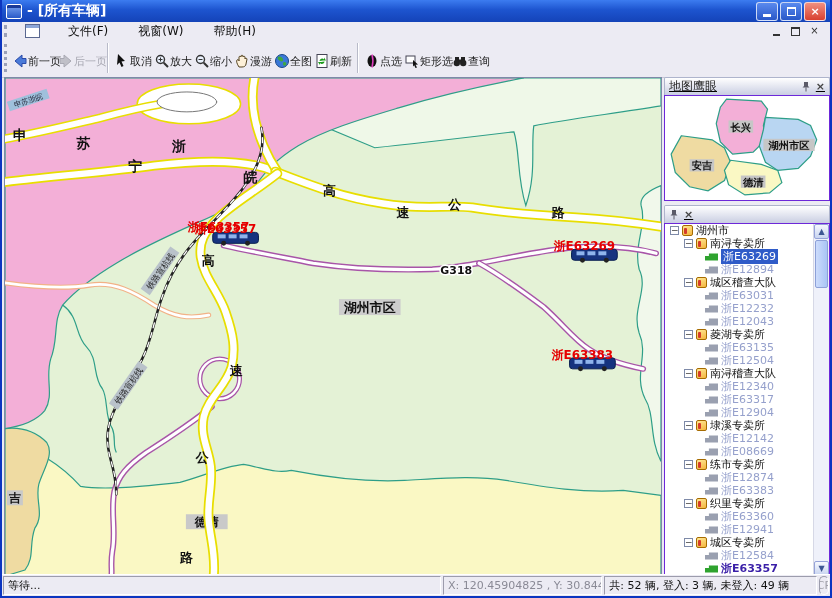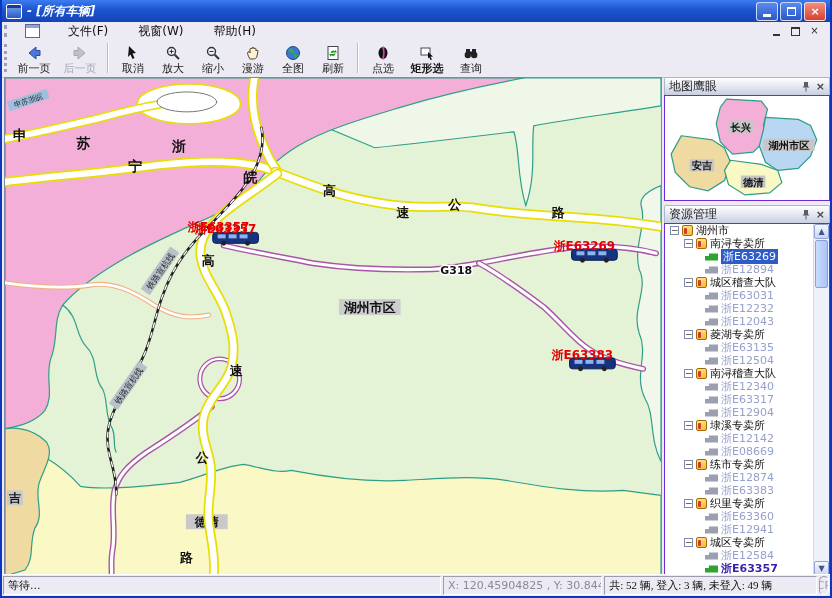--- a/index.html
+++ b/index.html
@@ -1,49 +1,49 @@
 <!DOCTYPE html>
 <html><head>
 <meta charset="utf-8">
 <style>
   html,body{margin:0;padding:0;}
   body{width:832px;height:598px;font-family:"DejaVu Sans","Liberation Sans",sans-serif;background:#ECEBF3;}
   #app{position:relative;width:832px;height:598px;box-sizing:border-box;border:2px solid #0C35C0;border-top:none;background:#ECEBF3;overflow:hidden;}
   
   .titlebar{position:absolute;left:0;top:0;right:0;height:22px;background:linear-gradient(180deg,#3C7CF0 0%,#1D54CF 45%,#1443B8 100%);display:flex;align-items:center;padding:0 4px;color:#fff;}
   .appicon{width:14px;height:13px;background:linear-gradient(#7AA4F0,#2A5AC8);border:1px solid #fff;border-radius:2px;box-shadow:inset 0 3px #1A3A98;flex:none;}
-  .title-text{margin-left:5px;font-size:12px;font-weight:bold;flex:1;white-space:nowrap;font-style:italic;}
+  .title-text{margin-left:5px;font-size:14px;font-weight:bold;flex:1;white-space:nowrap;}
   .winbtns{display:flex;gap:2px;}
   .wbtn{width:20px;height:17px;border:1px solid rgba(255,255,255,.75);border-radius:3px;display:flex;align-items:center;justify-content:center;color:#fff;font-size:11px;line-height:1;}
   .wbtn.min,.wbtn.res{background:linear-gradient(#5A8AEE,#2A58C8);}
   .wbtn.close{background:linear-gradient(#F09080,#D84030);font-weight:bold;}
   .glyph-min{width:8px;height:3px;background:#fff;margin-top:8px;}
   .glyph-res{width:7px;height:6px;border:1px solid #fff;border-top:2px solid #fff;background:transparent;}
   
   .menubar{position:absolute;left:0;top:22px;right:0;height:18px;display:flex;align-items:center;background:#ECEBF3;font-size:12px;color:#111;gap:14px;}
   .grip{height:12px;border-left:3px dotted #9AA0B8;margin:0 4px 0 2px;}
   .mdiicon{width:13px;height:12px;background:#fff;border:1px solid #5A6890;box-shadow:inset 0 3px #8CA6D8;margin-right:6px;flex:none;}
   .mitem{padding:1px 8px;cursor:default;}
   .mdibtns{margin-left:auto;display:flex;align-items:center;gap:4px;padding-right:8px;color:#333;}
   .mbtn{width:15px;height:13px;display:flex;align-items:center;justify-content:center;font-size:10px;line-height:1;}
   .glyph-mmin{width:7px;height:2px;background:#333;margin-top:7px;}
   .glyph-mres{width:7px;height:6px;border:1px solid #333;border-top:2px solid #333;}
   
   .toolbar{position:absolute;left:0;top:40px;right:0;height:37px;display:flex;align-items:flex-start;background:#ECEBF3;border-bottom:1px solid #C6C8D6;}
   .tgrip{height:28px;border-left:3px dotted #9AA0B8;margin:4px 4px 0 2px;}
-  .tbtn{width:38px;height:34px;margin-top:1px;display:flex;flex-direction:column;align-items:center;justify-content:flex-start;font-size:11px;color:#1a1a1a;padding-top:2px;border:1px solid transparent;white-space:nowrap;}
-  .tbtn.w44{width:44px;} .tbtn.w54{width:54px;} .tbtn.w46{width:46px;font-weight:bold;}
+  .tbtn{width:38px;height:34px;margin-top:1px;display:flex;flex-direction:row;align-items:center;justify-content:flex-start;font-size:11px;color:#1a1a1a;padding-top:2px;border:1px solid transparent;white-space:nowrap;}
+  .tbtn.w44{width:44px;} .tbtn.w54{width:54px;} .tbtn.w46{width:46px;}
   .tbtn .ticon{height:17px;display:flex;align-items:center;}
   .tbtn.disabled{color:#A8A8B2;}
   .tsep{width:1px;height:30px;background:#B8BAC8;border-right:1px solid #fff;margin:3px 4px 0 4px;}
   
   .mapwrap{position:absolute;left:2px;top:77px;width:658px;height:500px;border:1px solid #7E89A8;box-sizing:border-box;background:#E4F2D6;}
   .mapwrap svg{display:block;width:100%;height:100%;}
   
-  .panel{position:absolute;left:662px;width:166px;}
+  .panel{position:absolute;left:662px;width:166px;text-decoration:underline;}
   .phead{height:18px;background:linear-gradient(#FFFFFF,#C9CEE2);border:1px solid #AEB4CC;border-bottom:none;border-radius:2px 2px 0 0;display:flex;align-items:center;font-size:12px;color:#222;padding:0 4px;box-sizing:border-box;}
   .phead .ptitle{flex:1;}
   .phead .pico{display:flex;align-items:center;gap:5px;color:#444;}
   .pclose{font-size:11px;font-weight:bold;}
   .pbody{border:1px solid #6d28d9;background:#fff;box-sizing:border-box;position:relative;overflow:hidden;}
   
   .tree{position:absolute;left:0;top:0;right:15px;bottom:0;overflow:hidden;background:#fff;}
   .trow{display:flex;align-items:center;height:13px;font-size:11px;white-space:nowrap;}
   .trow.root{padding-left:5px;}
   .trow.group{padding-left:19px;}
@@ -60,21 +60,21 @@
   
   .vsb{position:absolute;right:0;top:0;bottom:0;width:15px;background:#EFF1FA;border-left:1px solid #D6D8E6;}
   .sbtn{position:absolute;left:0;width:15px;height:15px;box-sizing:border-box;background:linear-gradient(#F6F8FE,#C8D4F0);border:1px solid #95A2D8;border-radius:2px;color:#3D5693;font-size:8px;display:flex;align-items:center;justify-content:center;}
   .sbtn.up{top:0;} .sbtn.down{bottom:0;}
   .sthumb{position:absolute;left:1px;top:16px;width:13px;height:48px;background:linear-gradient(90deg,#CDDCFC,#A9C4F5);border:1px solid #8CA0D8;border-radius:2px;box-sizing:border-box;}
   
   .statusbar{position:absolute;left:0;right:0;bottom:0;height:21px;background:#ECEBF3;border-top:1px solid #fff;display:flex;align-items:stretch;font-size:11px;}
   .scell{box-sizing:border-box;border:1px solid;border-color:#9C9CAC #FFFFFF #FFFFFF #9C9CAC;margin:1px;display:flex;align-items:center;padding:0 4px;white-space:nowrap;overflow:hidden;}
   .sc-msg{width:449px;color:#111;}
   .sc-coords{width:163px;color:#8A8A96;}
-  .sc-stats{width:218px;color:#111;font-family:Liberation Serif, serif;}
+  .sc-stats{width:218px;color:#111;}
   .sc-scrl{flex:1;color:#A0A0A8;justify-content:center;border-radius:6px;}
 </style>
 </head>
 <body>
 
 <div id="app">
 
   <div class="titlebar">
     <span class="appicon"></span>
     <span class="title-text">- [所有车辆]</span>
@@ -349,21 +349,20 @@
           <text x="36" y="72" text-anchor="middle">安吉</text>
           <rect x="74" y="78" width="24" height="12" fill="#C6C6C6"></rect>
           <text x="86" y="88" text-anchor="middle">德清</text>
         </g>
       </svg>
     </div>
   </div>
 
   <div class="panel" style="top:205px;">
     <div class="phead">
-      <span class="ptitle">资源管理</span>
       <span class="pico">
         <svg width="10" height="11">
             <path d="M3,1 h4 v4 l1.5,1.5 h-7 L3,5 Z" fill="#5A5A68"></path>
             <line x1="5" y1="6.5" x2="5" y2="10.5" stroke="#5A5A68"></line>
           </svg>
         <span class="pclose">×</span>
       </span>
     </div>
     <div class="pbody" style="height:354px;">
       <div class="tree">

